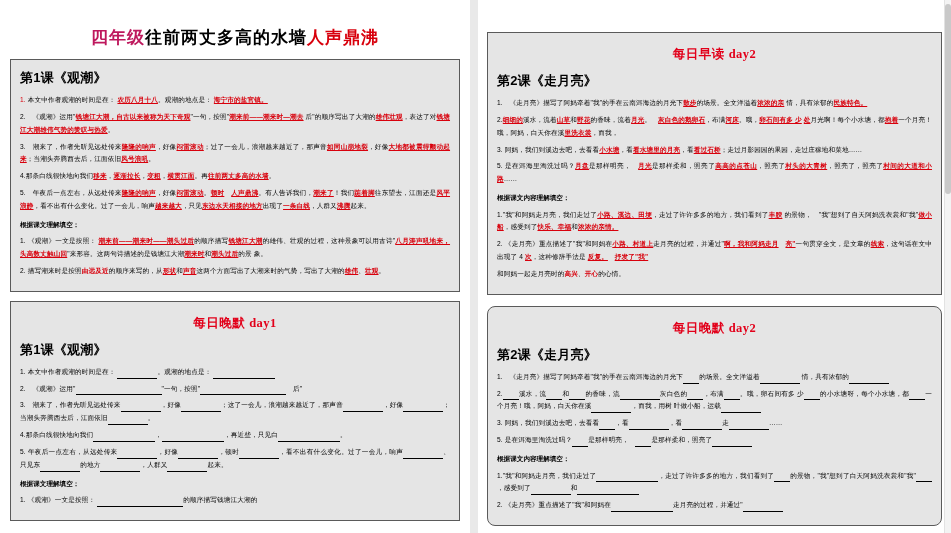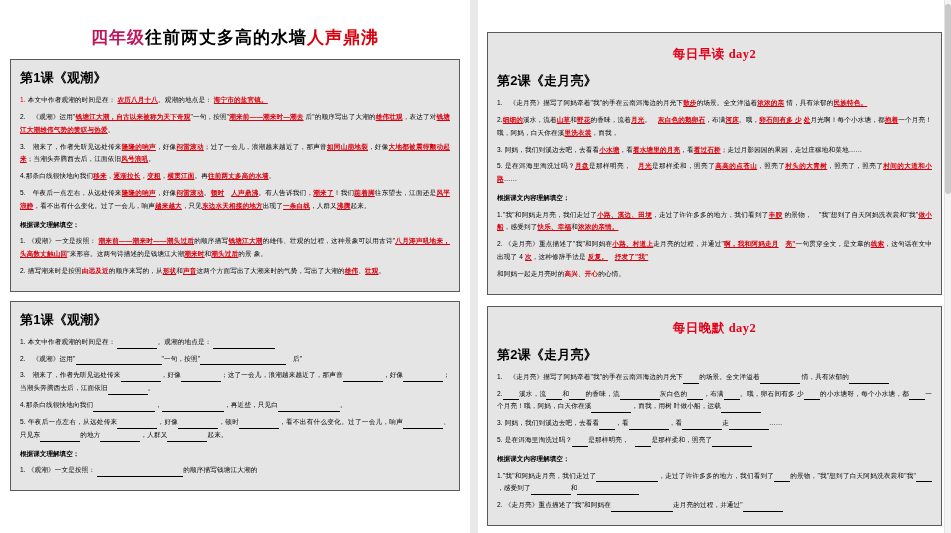--- a/index.html
+++ b/index.html
@@ -144,20 +144,24 @@
         1. 《观潮》一文是按照： <span class="ans">潮来前——潮来时——潮头过后</span>的顺序描写<span class="ans">钱塘江大潮</span>的雄伟、壮观的过程，这种景象可以用古诗"<span class="ans">八月涛声吼地来，头高数丈触山回</span>"来形容。这两句诗描述的是钱塘江大潮<span class="ans">潮来时</span>和<span class="ans">潮头过后</span>的景 象。
       </div>
       <div class="q">
         2. 描写潮来时是按照<span class="ans-b">由远及近</span>的顺序来写的，从<span class="ans">形状</span>和<span class="ans">声音</span>这两个方面写出了大潮来时的气势，写出了大潮的<span class="ans">雄伟</span>、<span class="ans">壮观</span>。
       </div>
     </div>
 
     <div class="spacer"></div>
 
     <div class="panel" style="margin-top:6px;">
+      <div class="panel-title">
+        <span>每日晚默</span>
+        <span class="en">day1</span>
+      </div>
       <div class="lesson">第1课《观潮》</div>
 
       <div class="q">
         1. 本文中作者观潮的时间是在： <span class="blank m"></span>。观潮的地点是： <span class="blank l"></span>
       </div>
       <div class="q">
         2.　《观潮》运用"<span class="blank xl"></span>"一句，按照"<span class="blank xl"></span>　后"
       </div>
       <div class="q">
         3.　潮来了，作者先听见远处传来<span class="blank m"></span>，好像<span class="blank m"></span>；这了一会儿，浪潮越来越近了，那声音<span class="blank m"></span>，好像<span class="blank m"></span>；当潮头奔腾西去后，江面依旧<span class="blank m"></span>。
@@ -210,21 +214,21 @@
       <div class="q">
         2. 《走月亮》重点描述了"我"和阿妈在<span class="ans">小路、村道上</span>走月亮的过程，并通过"<span class="ans">啊，我和阿妈走月</span>　<span class="ans">亮"</span>一句贯穿全文，是文章的<span class="ans">线索</span>，这句话在文中出现了 4 <span class="ans">次</span>，这种修辞手法是 <span class="ans">反复。</span>　<span class="ans">抒发了"我"</span>
       </div>
       <div class="q">
         和阿妈一起走月亮时的<span class="ans-b">高兴</span>、<span class="ans-b">开心</span>的心情。
       </div>
     </div>
 
     <div class="spacer"></div>
 
-    <div class="panel panel-right" style="margin-top:8px;">
+    <div class="panel panel-right" style="margin-top:8px;border-radius:8px;">
       <div class="panel-title">
         <span>每日晚默</span>
         <span class="en">day2</span>
       </div>
       <div class="lesson">第2课《走月亮》</div>
 
       <div class="q">
         1.　《走月亮》描写了阿妈牵着"我"的手在云南洱海边的月光下<span class="blank s"></span>的场景。全文洋溢着<span class="blank m"></span> 情，具有浓郁的<span class="blank m"></span>
       </div>
       <div class="q">

